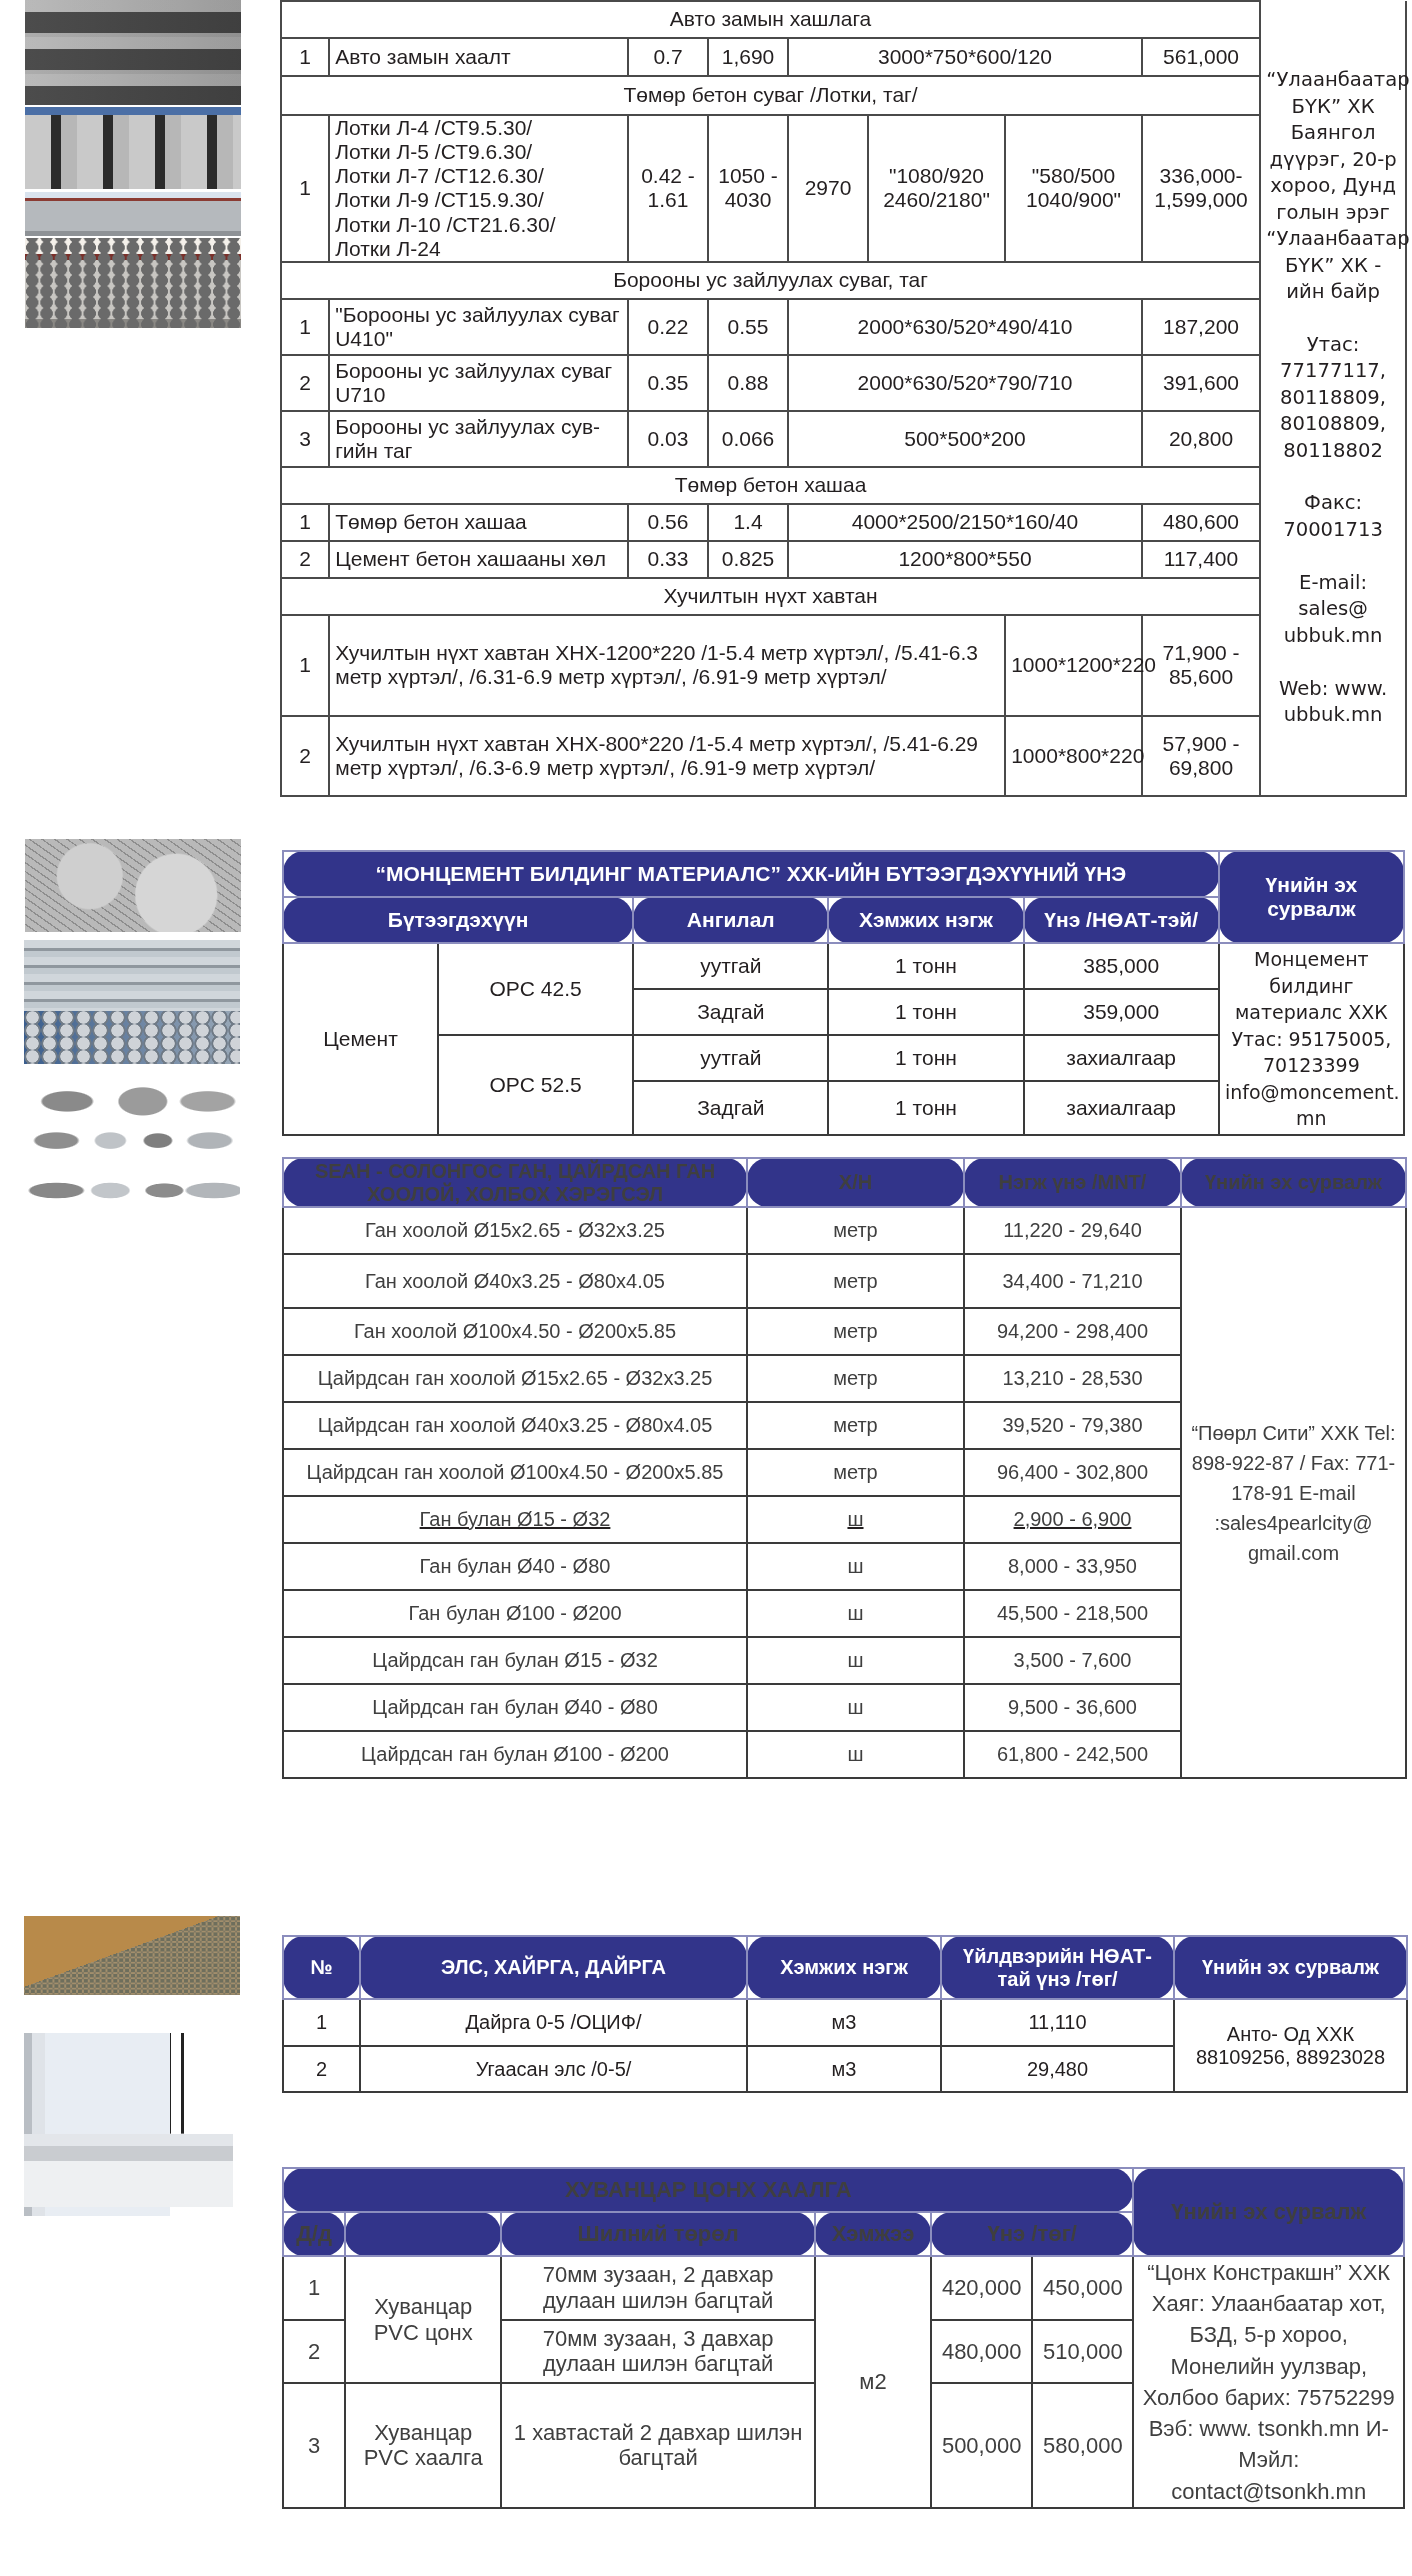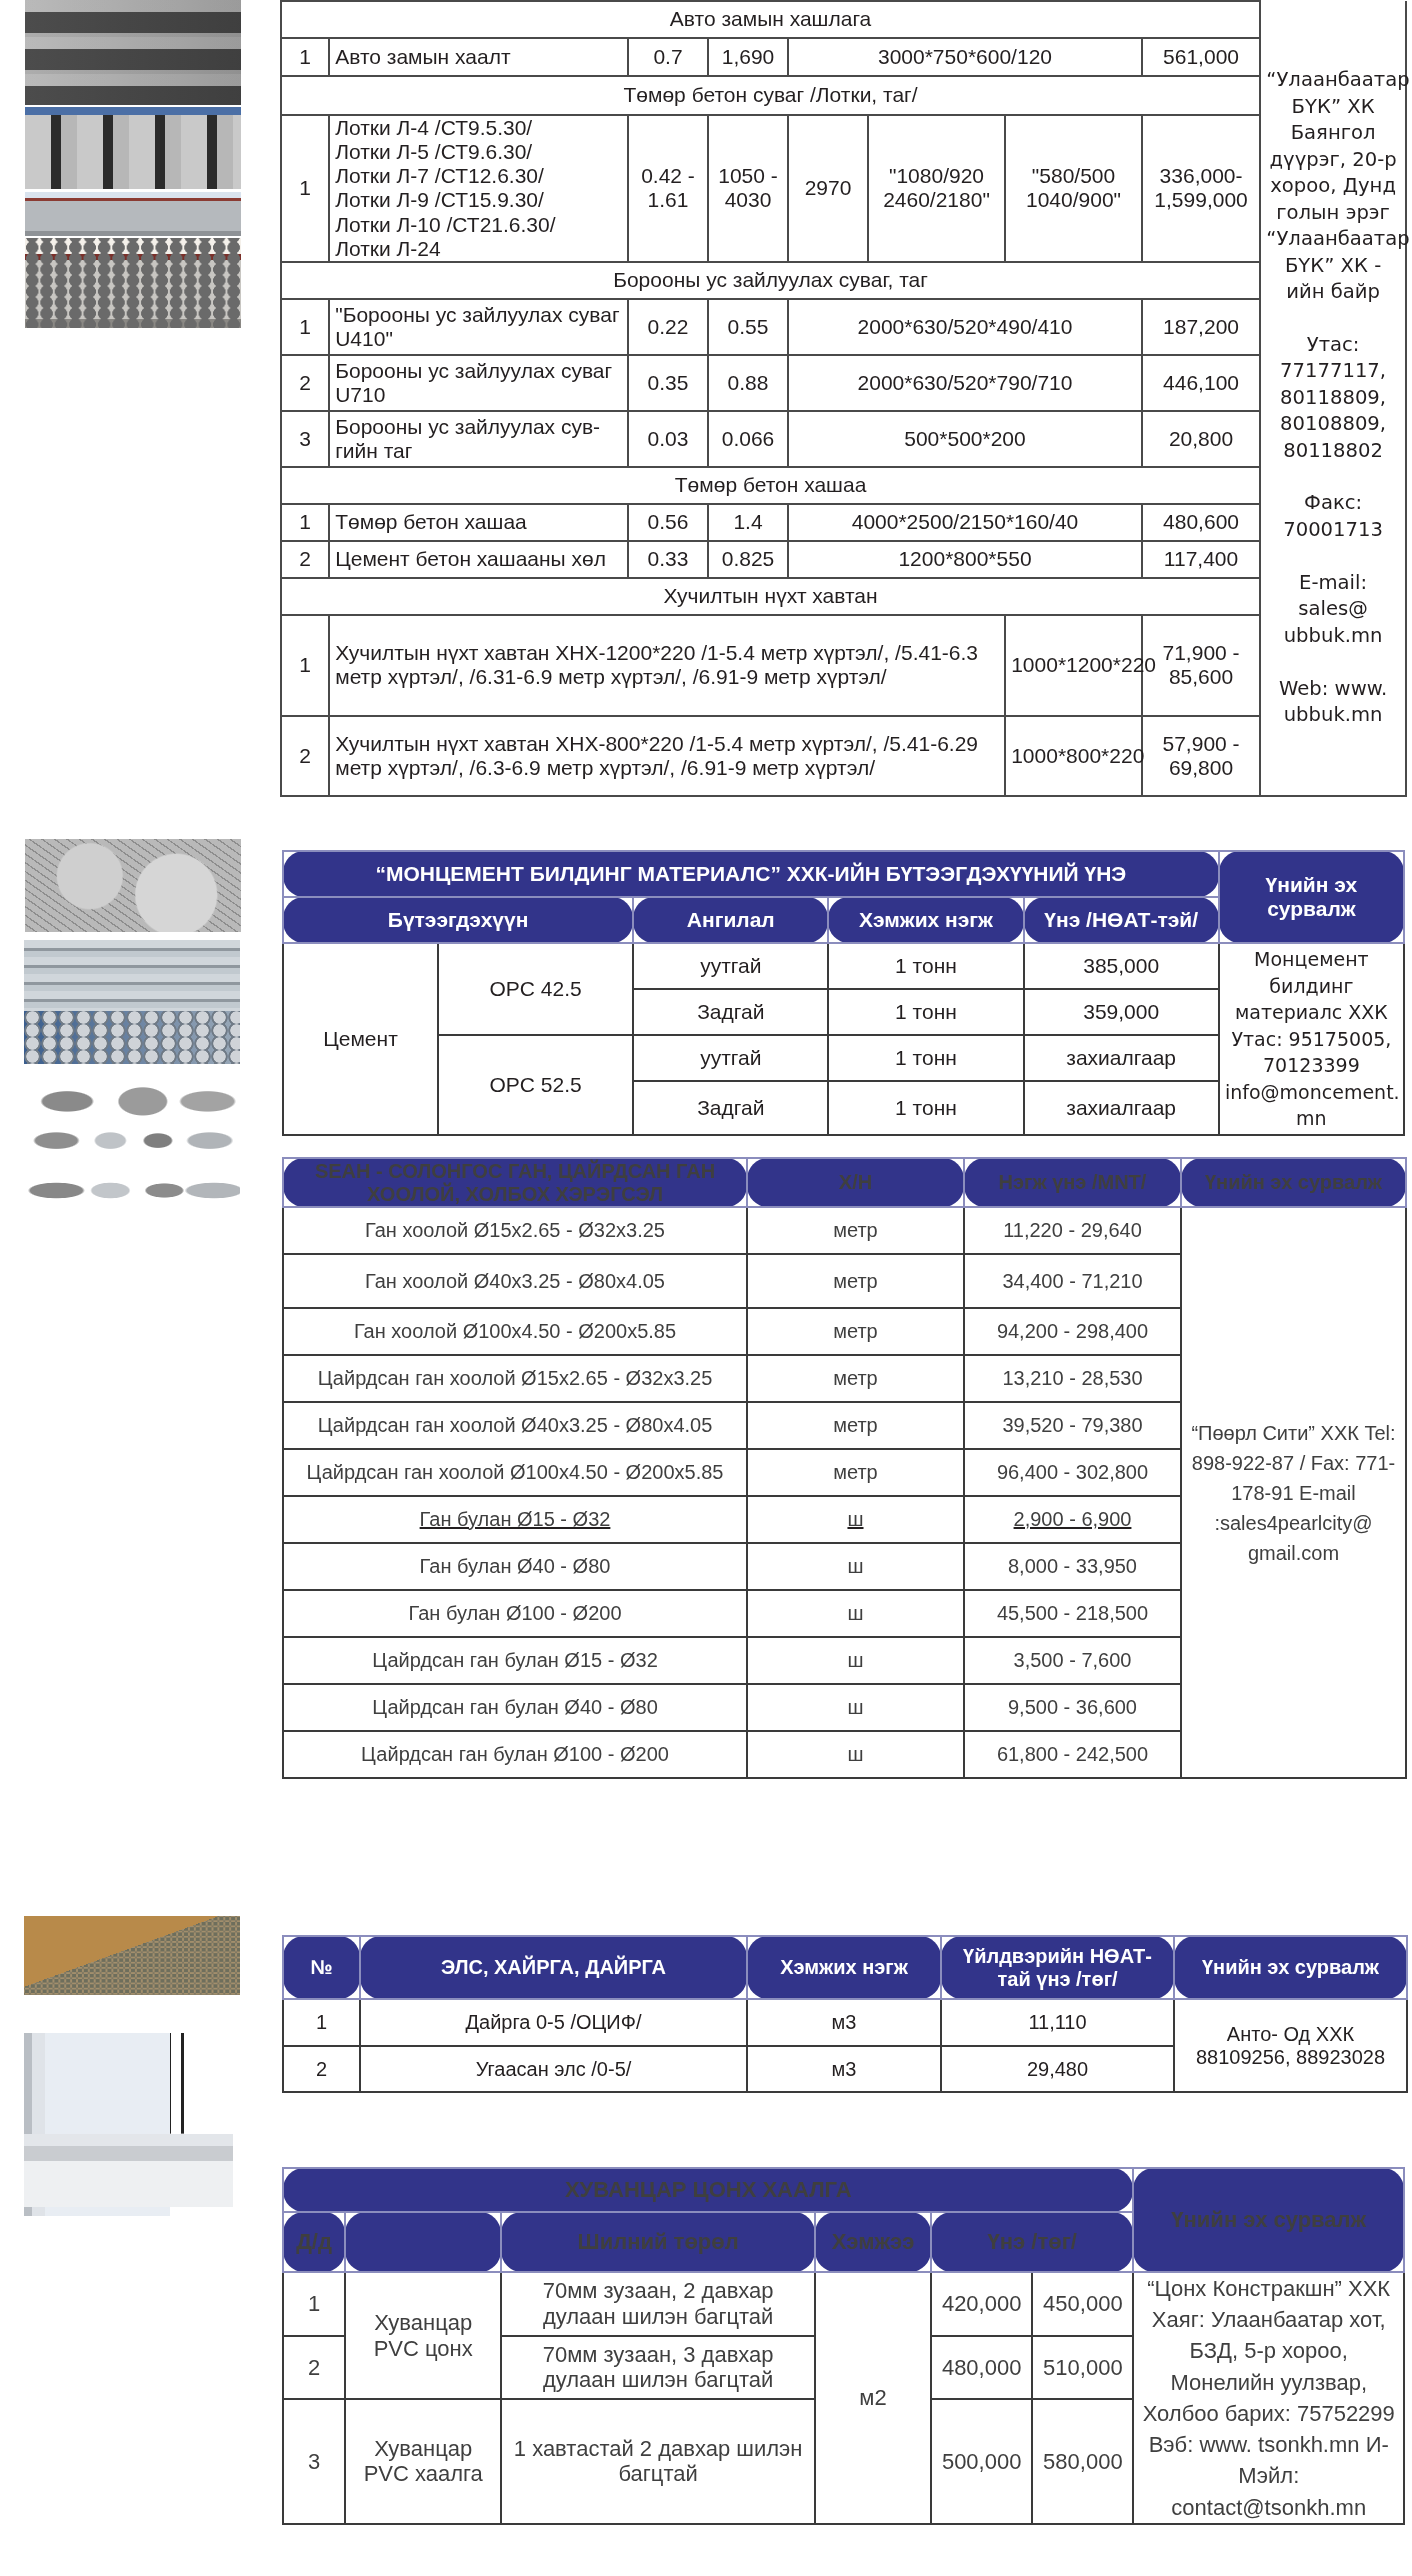--- a/index.html
+++ b/index.html
@@ -110,21 +110,21 @@
     <td>0.55</td>
     <td colspan="3">2000*630/520*490/410</td>
     <td>187,200</td>
   </tr>
   <tr style="height:56px">
     <td>2</td>
     <td class="left">Борооны ус зайлуулах суваг U710</td>
     <td>0.35</td>
     <td>0.88</td>
     <td colspan="3">2000*630/520*790/710</td>
-    <td>446,100</td>
+    <td>391,600</td>
   </tr>
   <tr style="height:56px">
     <td>3</td>
     <td class="left">Борооны ус зайлуулах сув-гийн таг</td>
     <td>0.03</td>
     <td>0.066</td>
     <td colspan="3">500*500*200</td>
     <td>20,800</td>
   </tr>
 
@@ -333,21 +333,21 @@
       <col style="width:116px">
       <col style="width:101px">
       <col style="width:101px">
       <col style="width:270px">
     </colgroup>
   <tbody>
       <tr style="height:44px">
     <td colspan="6" class="blue" style="border-color:#8b8dbd;">ХУВАНЦАР ЦОНХ ХААЛГА</td>
     <td rowspan="2" class="blue" style="border-color:#8b8dbd;">Үнийн эх сурвалж</td>
   </tr>
-  <tr style="height:60px">
+  <tr style="height:44px">
     <td class="blue" style="border-color:#8b8dbd;">Д/д</td>
     <td class="blue" style="border-color:#8b8dbd;"></td>
     <td class="blue" style="border-color:#8b8dbd;">Шилний төрөл</td>
     <td class="blue" style="border-color:#8b8dbd;">Хэмжээ</td>
     <td colspan="2" class="blue" style="border-color:#8b8dbd;">Үнэ /төг/</td>
   </tr>
   <tr style="height:54px">
     <td>1</td>
     <td rowspan="2">Хуванцар PVC цонх</td>
     <td>70мм зузаан, 2 давхар дулаан шилэн багцтай</td>

